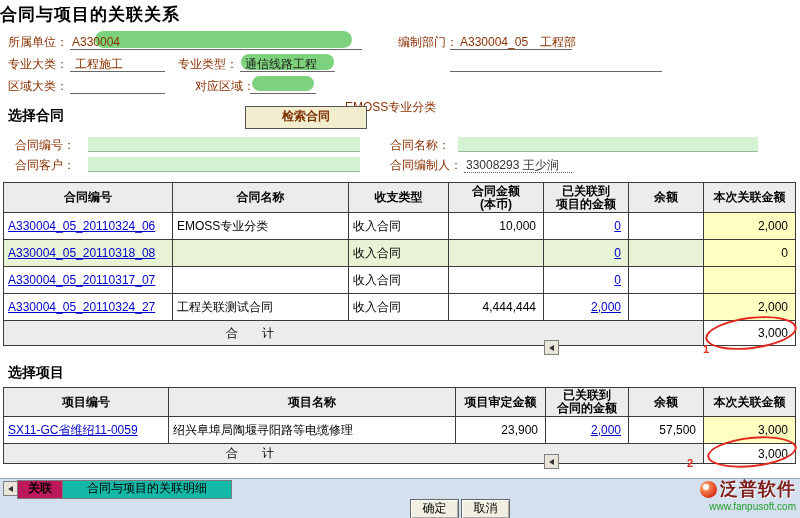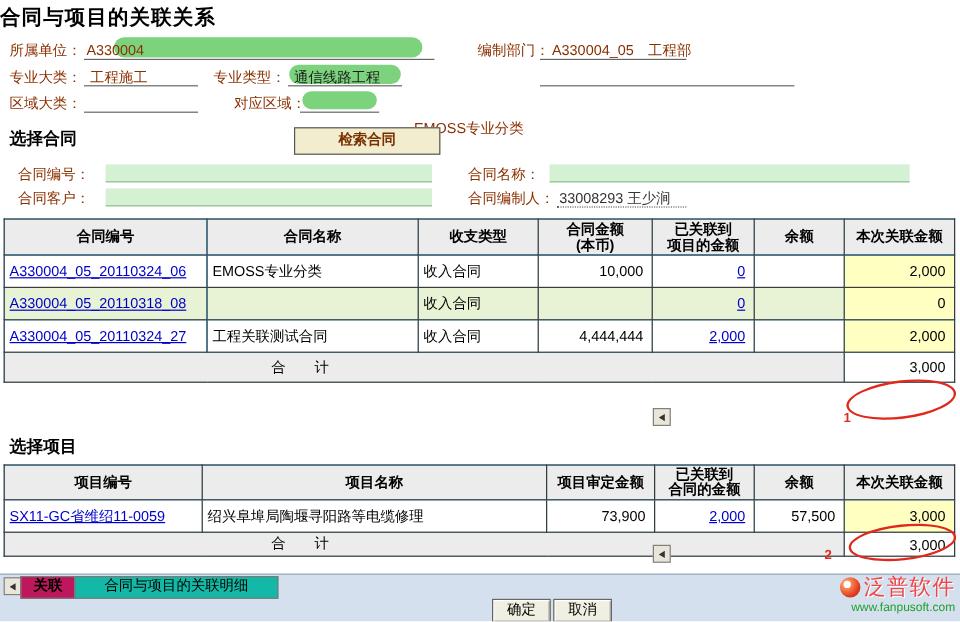--- a/index.html
+++ b/index.html
@@ -31,21 +31,21 @@
   .scrollbox{width:13px;height:13px;background:#e9e6d9;border:1px solid #808080;display:flex;align-items:center;justify-content:center;cursor:pointer;}
   .tri-left{width:0;height:0;border-top:3px solid transparent;border-bottom:3px solid transparent;border-right:5px solid #333;}
   .bottombar{background:#d5e0ee;border-top:1px solid #9aaabb;}
   .tab{height:17px;line-height:15px;text-align:center;background:#14b8a6;border:1px solid #7a7a7a;font-size:12px;cursor:pointer;}
   .active-tab{background:#be185d;font-weight:bold;}
   .btn{height:18px;line-height:16px;text-align:center;background:#f1efe2;border:1px solid #666;box-shadow:inset 1px 1px 0 #fff,inset -1px -1px 0 #aaa;font-size:12px;cursor:pointer;}
   .logo{text-align:right;}
   .logo-row{display:flex;align-items:center;justify-content:flex-end;gap:3px;}
   .logo-icon{width:17px;height:17px;border-radius:50%;background:radial-gradient(circle at 32% 32%,#ff9a66 15%,#d93318 70%);position:relative;display:inline-block;}
   .logo-icon::after{content:"";position:absolute;left:3px;top:3px;width:6px;height:6px;border-radius:50%;background:#fff;}
-  .logo-name{font-size:18px;font-weight:normal;color:#ef4444;text-shadow:1px 1px 0 #fff;letter-spacing:1px;}
+  .logo-name{font-size:18px;font-weight:bold;color:#7f1d1d;text-shadow:1px 1px 0 #fff;letter-spacing:1px;}
   .logo-site{font-size:10px;color:#1f9e2f;}
 </style>
 </head>
 <body>
 
 <div class="screen">
 
   <div class="abs page-title" style="left:0;top:3px;width:800px;text-align:left;">合同与项目的关联关系</div>
 
   <div class="abs blob" style="left:95px;top:31px;width:257px;height:17px;"></div>
@@ -122,20 +122,29 @@
       <tr class="alt">
         <td><a>A330004_05_20110318_08</a></td>
         <td></td>
         <td>收入合同</td>
         <td class="num"></td>
         <td class="num"><a>0</a></td>
         <td class="num"></td>
         <td class="num yellow">0</td>
       </tr>
       <tr>
+        <td><a>A330004_05_20110317_07</a></td>
+        <td></td>
+        <td>收入合同</td>
+        <td class="num"></td>
+        <td class="num"><a>0</a></td>
+        <td class="num"></td>
+        <td class="num yellow"></td>
+      </tr>
+      <tr>
         <td><a>A330004_05_20110324_27</a></td>
         <td>工程关联测试合同</td>
         <td>收入合同</td>
         <td class="num">4,444,444</td>
         <td class="num"><a>2,000</a></td>
         <td class="num"></td>
         <td class="num yellow">2,000</td>
       </tr>
       <tr class="frow">
         <td colspan="6" class="flabel">合　　计</td>
@@ -167,21 +176,21 @@
         <th>已关联到
 合同的金额</th>
         <th>余额</th>
         <th>本次关联金额</th>
       </tr>
     </thead>
     <tbody>
       <tr>
         <td><a>SX11-GC省维绍11-0059</a></td>
         <td>绍兴阜埠局陶堰寻阳路等电缆修理</td>
-        <td class="num">73,900</td>
+        <td class="num">23,900</td>
         <td class="num"><a>2,000</a></td>
         <td class="num">57,500</td>
         <td class="num yellow">3,000</td>
       </tr>
       <tr class="frow">
         <td colspan="5" class="flabel">合　　计</td>
         <td class="num">3,000</td>
       </tr>
     </tbody>
   </table>

